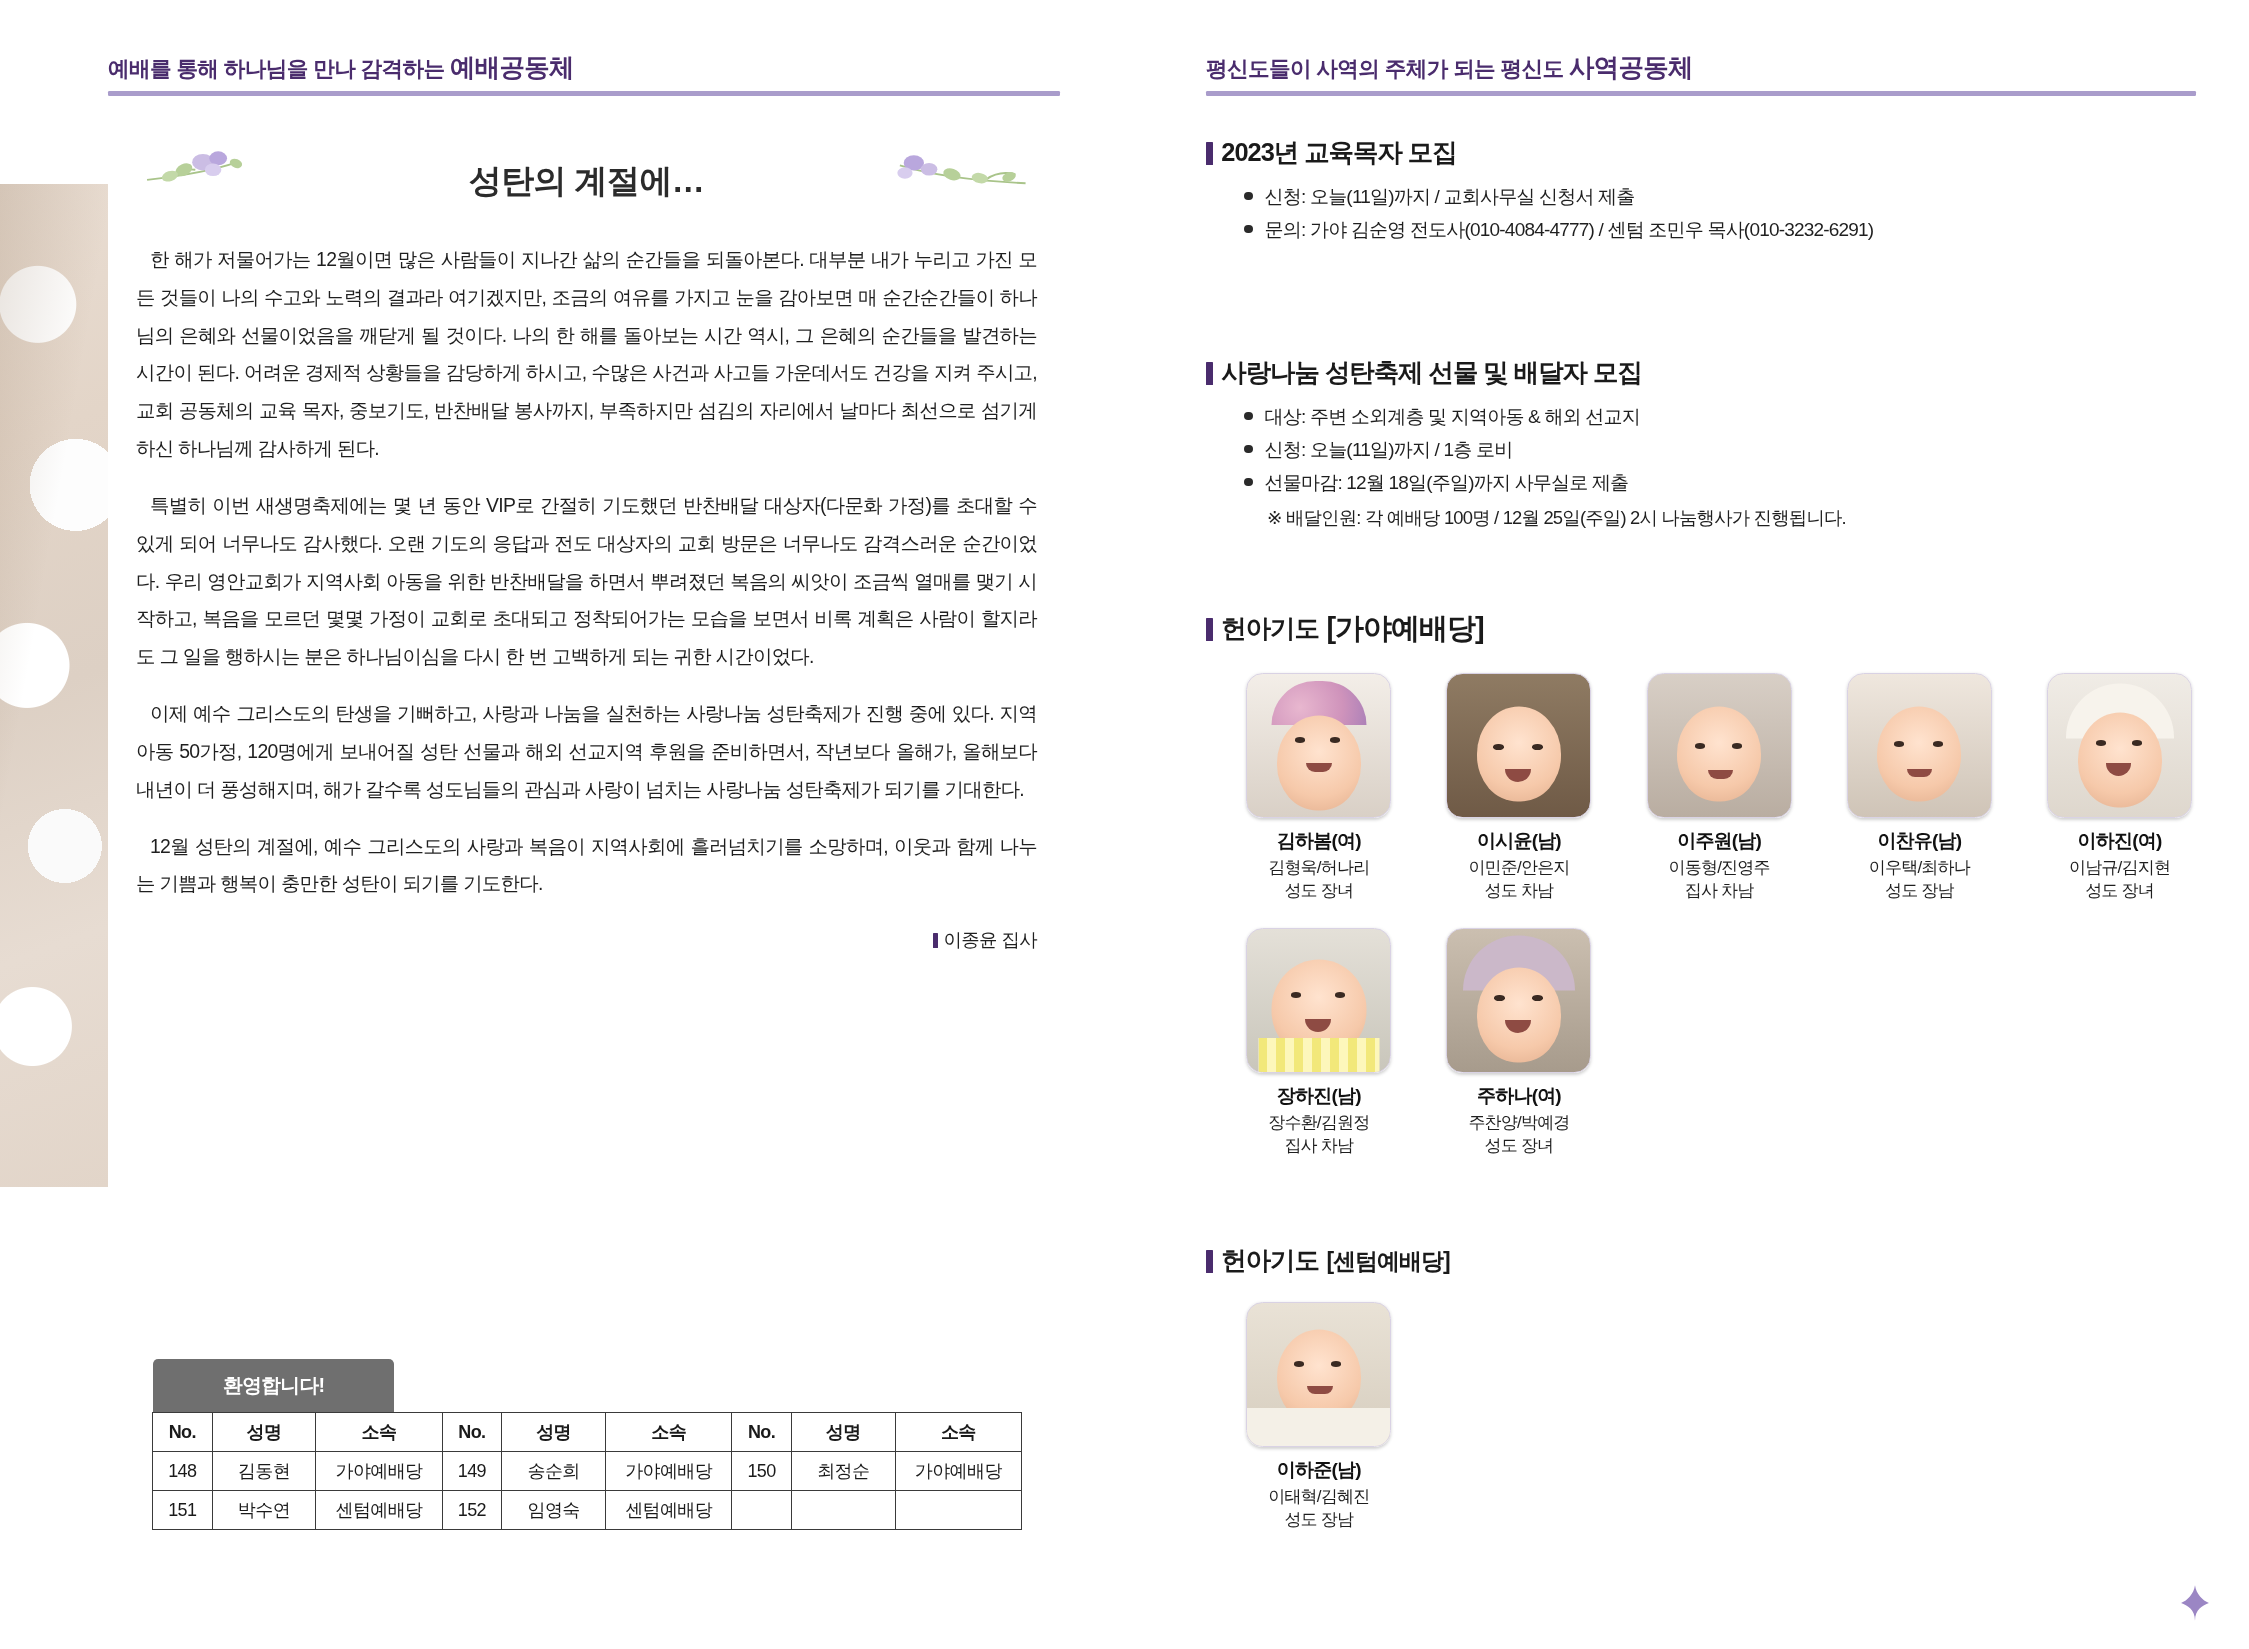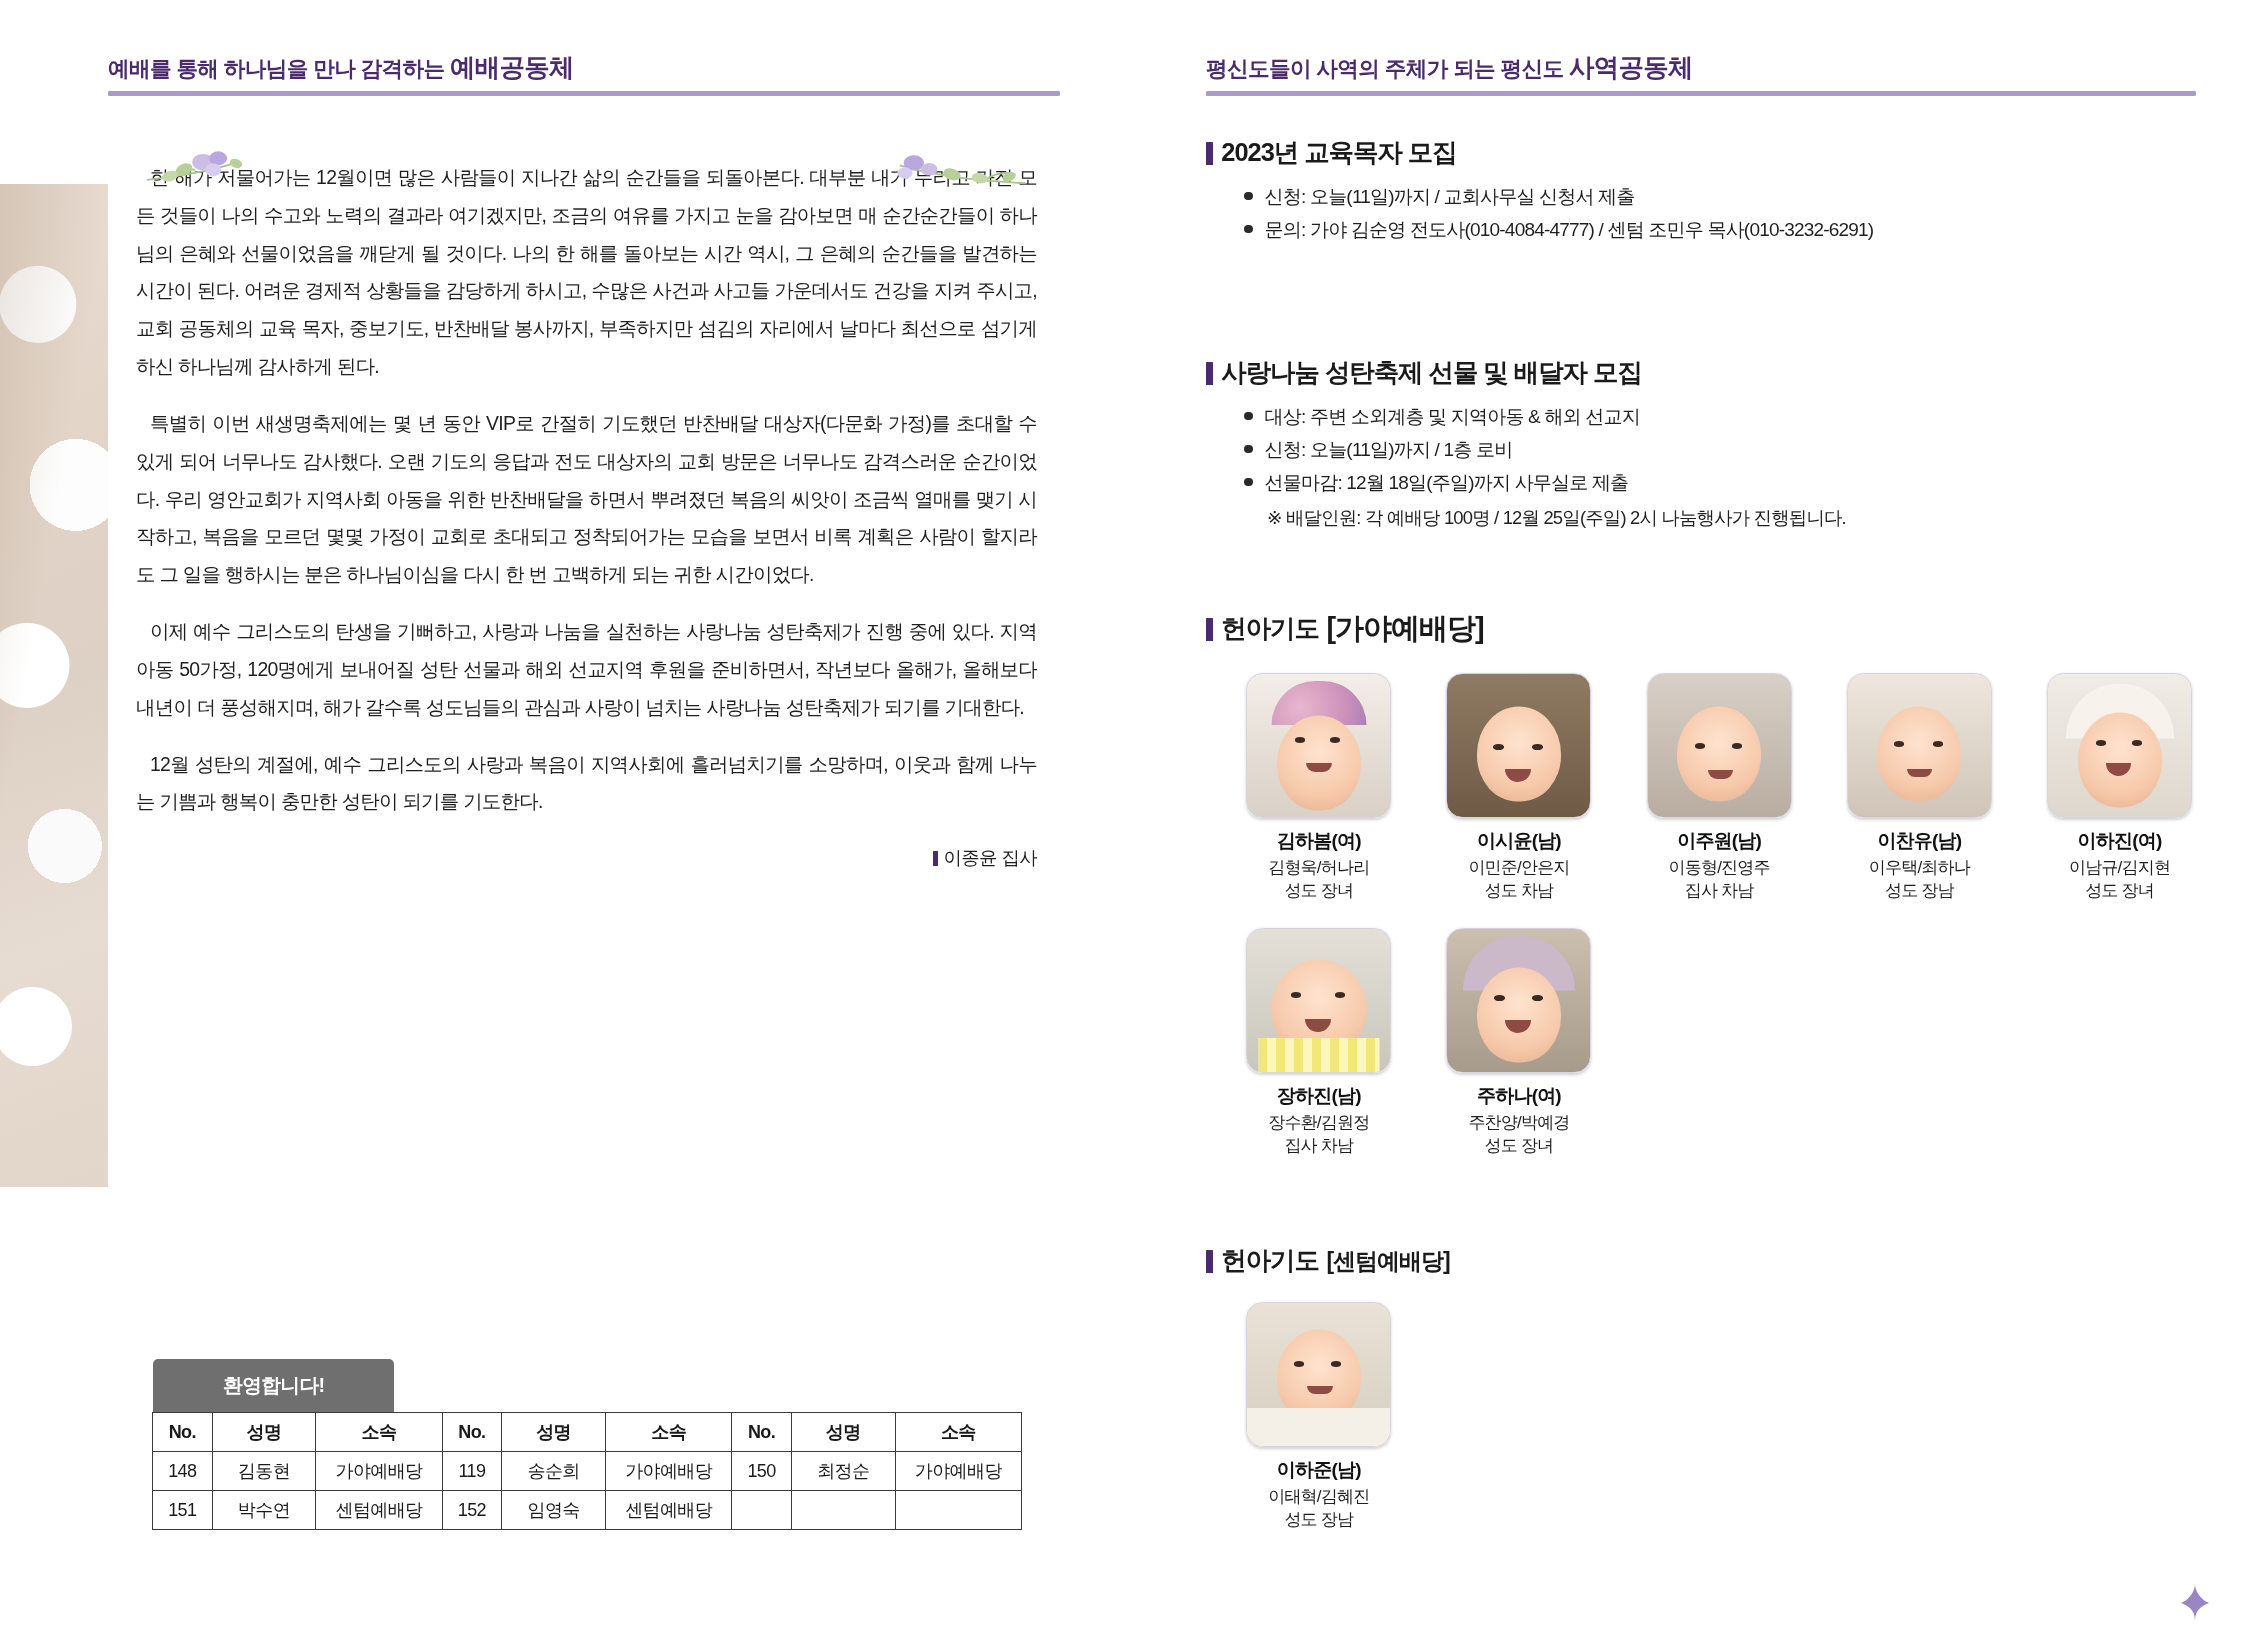--- a/index.html
+++ b/index.html
@@ -156,20 +156,21 @@
           <path d="M150 46 C164 36 180 34 196 38" stroke="#a9c48a" stroke-width="3" fill="none"></path>
           <ellipse cx="36" cy="20" rx="16" ry="12" fill="#b9a7dd"></ellipse>
           <ellipse cx="60" cy="30" rx="13" ry="10" fill="#cbbde4"></ellipse>
           <ellipse cx="22" cy="36" rx="12" ry="9" fill="#d8cdee"></ellipse>
           <ellipse cx="96" cy="38" rx="14" ry="9" fill="#b7d099" transform="rotate(18 96 38)"></ellipse>
           <ellipse cx="140" cy="44" rx="13" ry="8" fill="#c3d9a8" transform="rotate(12 140 44)"></ellipse>
           <ellipse cx="186" cy="42" rx="11" ry="7" fill="#b7d099" transform="rotate(-20 186 42)"></ellipse>
         </svg>
       </div>
 
+      <div class="article-title">성탄의 계절에…</div>
 
       <div class="para">한 해가 저물어가는 12월이면 많은 사람들이 지나간 삶의 순간들을 되돌아본다. 대부분 내가 누리고 가진 모든 것들이 나의 수고와 노력의 결과라 여기겠지만, 조금의 여유를 가지고 눈을 감아보면 매 순간순간들이 하나님의 은혜와 선물이었음을 깨닫게 될 것이다. 나의 한 해를 돌아보는 시간 역시, 그 은혜의 순간들을 발견하는 시간이 된다. 어려운 경제적 상황들을 감당하게 하시고, 수많은 사건과 사고들 가운데서도 건강을 지켜 주시고, 교회 공동체의 교육 목자, 중보기도, 반찬배달 봉사까지, 부족하지만 섬김의 자리에서 날마다 최선으로 섬기게 하신 하나님께 감사하게 된다.</div>
       <div class="para">특별히 이번 새생명축제에는 몇 년 동안 VIP로 간절히 기도했던 반찬배달 대상자(다문화 가정)를 초대할 수 있게 되어 너무나도 감사했다. 오랜 기도의 응답과 전도 대상자의 교회 방문은 너무나도 감격스러운 순간이었다. 우리 영안교회가 지역사회 아동을 위한 반찬배달을 하면서 뿌려졌던 복음의 씨앗이 조금씩 열매를 맺기 시작하고, 복음을 모르던 몇몇 가정이 교회로 초대되고 정착되어가는 모습을 보면서 비록 계획은 사람이 할지라도 그 일을 행하시는 분은 하나님이심을 다시 한 번 고백하게 되는 귀한 시간이었다.</div>
       <div class="para">이제 예수 그리스도의 탄생을 기뻐하고, 사랑과 나눔을 실천하는 사랑나눔 성탄축제가 진행 중에 있다. 지역 아동 50가정, 120명에게 보내어질 성탄 선물과 해외 선교지역 후원을 준비하면서, 작년보다 올해가, 올해보다 내년이 더 풍성해지며, 해가 갈수록 성도님들의 관심과 사랑이 넘치는 사랑나눔 성탄축제가 되기를 기대한다.</div>
       <div class="para">12월 성탄의 계절에, 예수 그리스도의 사랑과 복음이 지역사회에 흘러넘치기를 소망하며, 이웃과 함께 나누는 기쁨과 행복이 충만한 성탄이 되기를 기도한다.</div>
 
       <div class="byline"><span class="bar"></span><span>이종윤 집사</span></div>
     </div>
 
     <div class="welcome-wrap">
@@ -186,21 +187,21 @@
             <th class="c-no">No.</th>
             <th class="c-name">성명</th>
             <th class="c-org">소속</th>
           </tr>
         </thead>
         <tbody>
           <tr>
             <td>148</td>
             <td>김동현</td>
             <td>가야예배당</td>
-            <td>119</td>
+            <td>149</td>
             <td>송순희</td>
             <td>가야예배당</td>
             <td>150</td>
             <td>최정순</td>
             <td>가야예배당</td>
           </tr>
           <tr>
             <td>151</td>
             <td>박수연</td>
             <td>센텀예배당</td>

